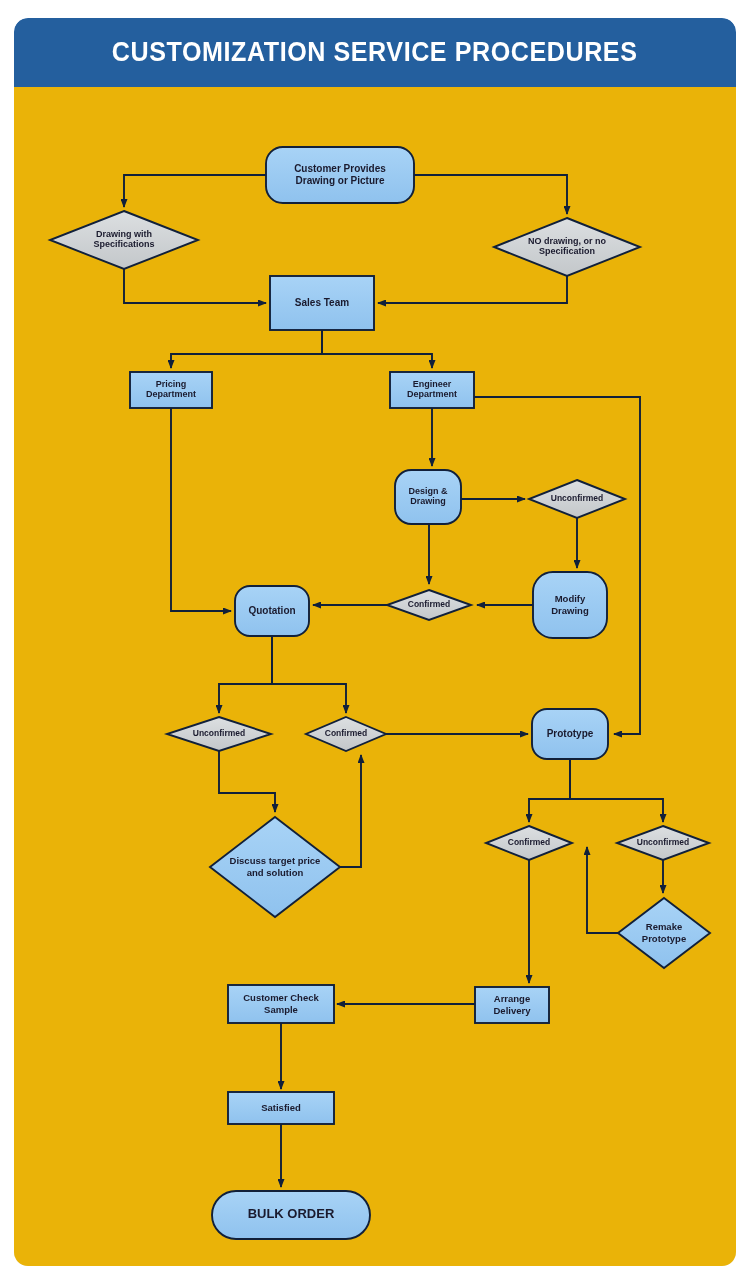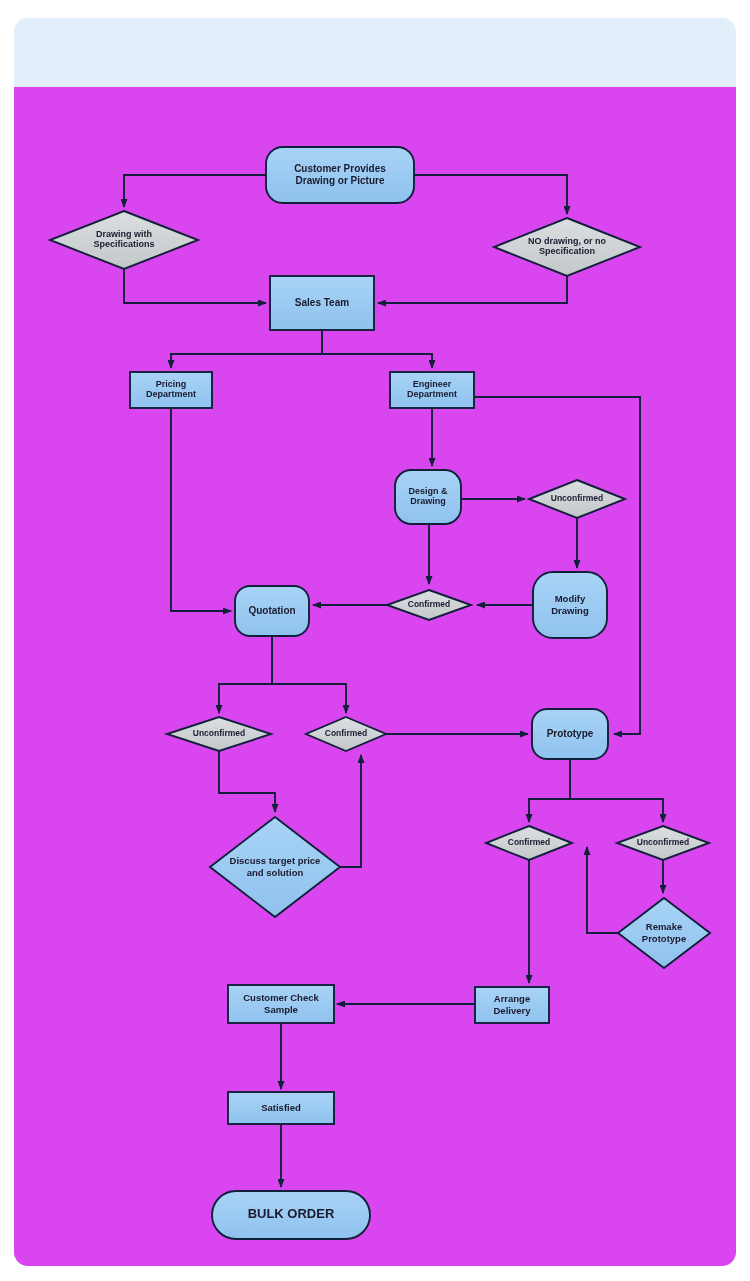--- a/index.html
+++ b/index.html
@@ -54,41 +54,44 @@
     text-transform: uppercase;
     transform: scaleX(0.93);
     white-space: nowrap;
   }
   #chart-area {
     position: absolute;
     left: 0;
     top: 69px;
     width: 722px;
     height: 1179px;
-    background: #d946ef;
+    background: #eab308;
   }
   svg#flow {
     display: block;
     width: 722px;
     height: 1179px;
   }
   .node-label {
     font-family: "Liberation Sans", sans-serif;
     font-weight: bold;
     fill: #1a1a2e;
     text-anchor: middle;
     dominant-baseline: middle;
   }
 </style>
 </head>
 <body>
 
 <div id="page">
   <div id="card">
 
+    <div id="header-banner">
+      <div id="header-title">CUSTOMIZATION SERVICE PROCEDURES</div>
+    </div>
 
     <div id="chart-area">
       <svg id="flow" viewBox="0 0 722 1179" xmlns="http://www.w3.org/2000/svg">
         <defs>
           <marker id="arrowhead" markerWidth="9" markerHeight="7" refX="8" refY="3.5" orient="auto" markerUnits="userSpaceOnUse">
             <polygon points="0 0, 9 3.5, 0 7" fill="#11203a"></polygon>
           </marker>
           <linearGradient id="gradProcess" x1="0" y1="0" x2="0" y2="1">
             <stop offset="0%" stop-color="#a8d3f6"></stop>
             <stop offset="100%" stop-color="#8fc2ee"></stop>

